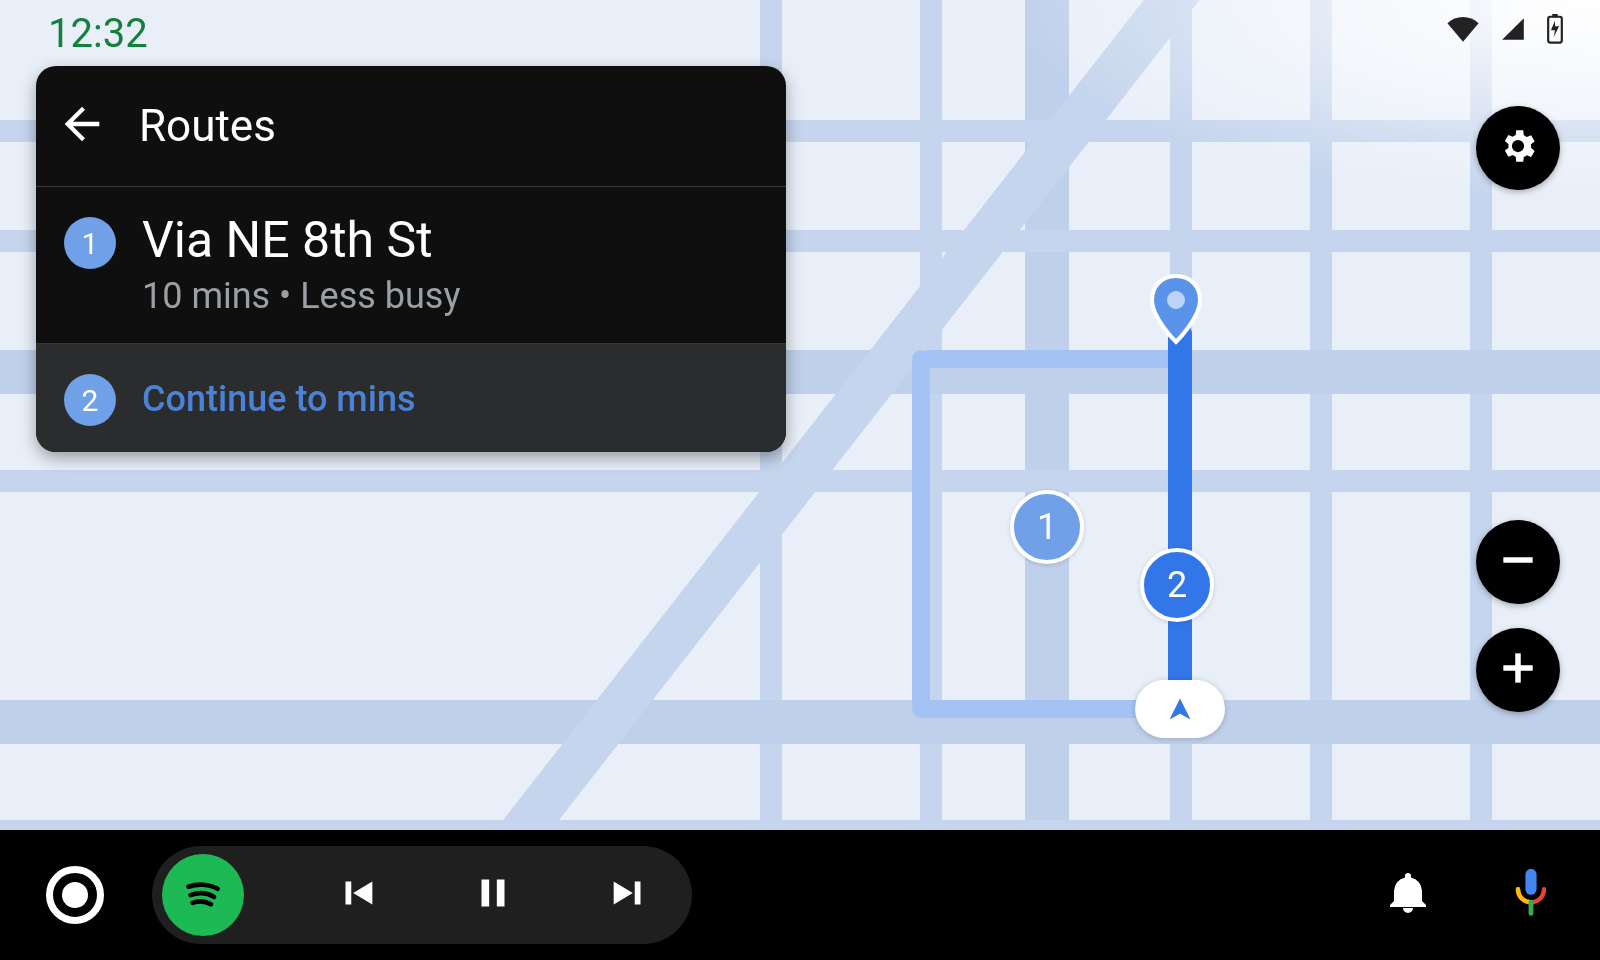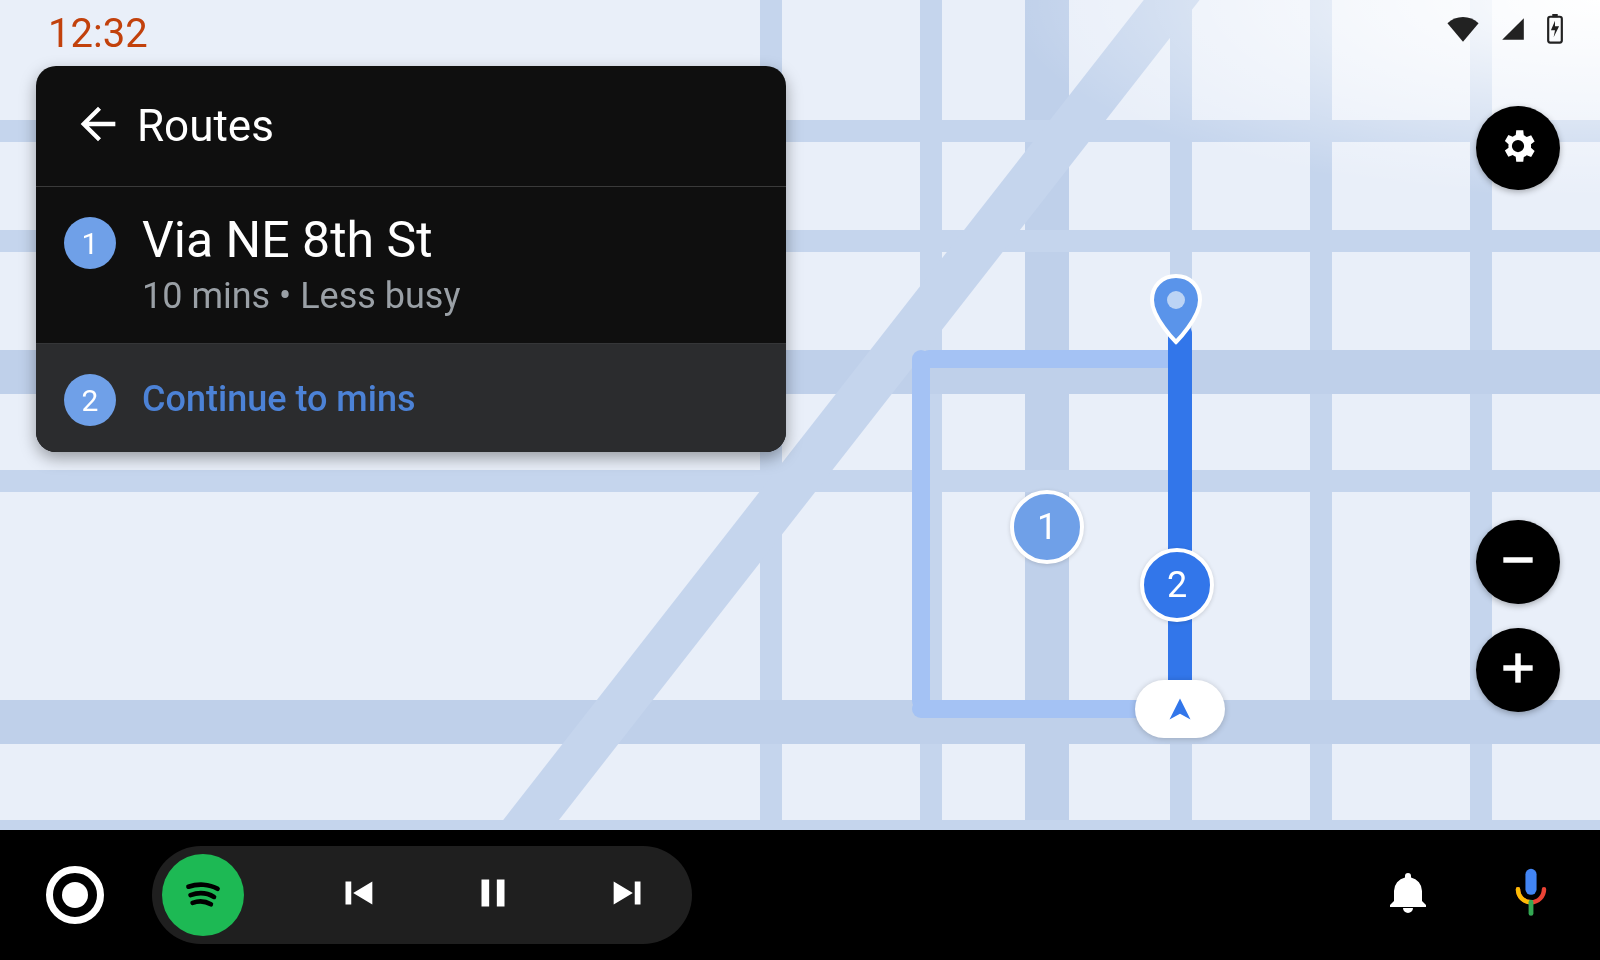--- a/index.html
+++ b/index.html
@@ -80,21 +80,21 @@
     border-radius: 40px;
     box-shadow: 0 1px 6px rgba(0,0,0,.2);
     display: flex; align-items: center; justify-content: center;
   }
 
   
   .status-time {
     position: absolute;
     left: 48px; top: 10px;
     font-size: 40px;
-    color: #c2410c;
+    color: #15803d;
   }
   .status-icons {
     position: absolute;
     right: 36px; top: 14px;
     display: flex; gap: 18px; align-items: center;
   }
   .status-icons svg { display:block; }
 
   
   .fab {
@@ -118,22 +118,22 @@
     width: 750px;
     background: #0f0f0f;
     color: #fff;
     border-radius: 20px;
     box-shadow: 0 6px 16px rgba(0,0,0,.35);
     overflow: hidden;
   }
   .panel-header {
     display: flex; align-items: center;
     height: 120px;
-    padding: 0 36px;
-    gap: 13px;
+    padding: 0 20px;
+    gap: 31px;
     border-bottom: 1px solid #3a3a3a;
   }
   .panel-header .title { font-size: 44px; }
   .route-item {
     display: flex; align-items: flex-start;
     padding: 24px 28px 26px;
     gap: 26px;
     cursor: pointer;
   }
   .route-item.active { background: #2b2c2e; }

